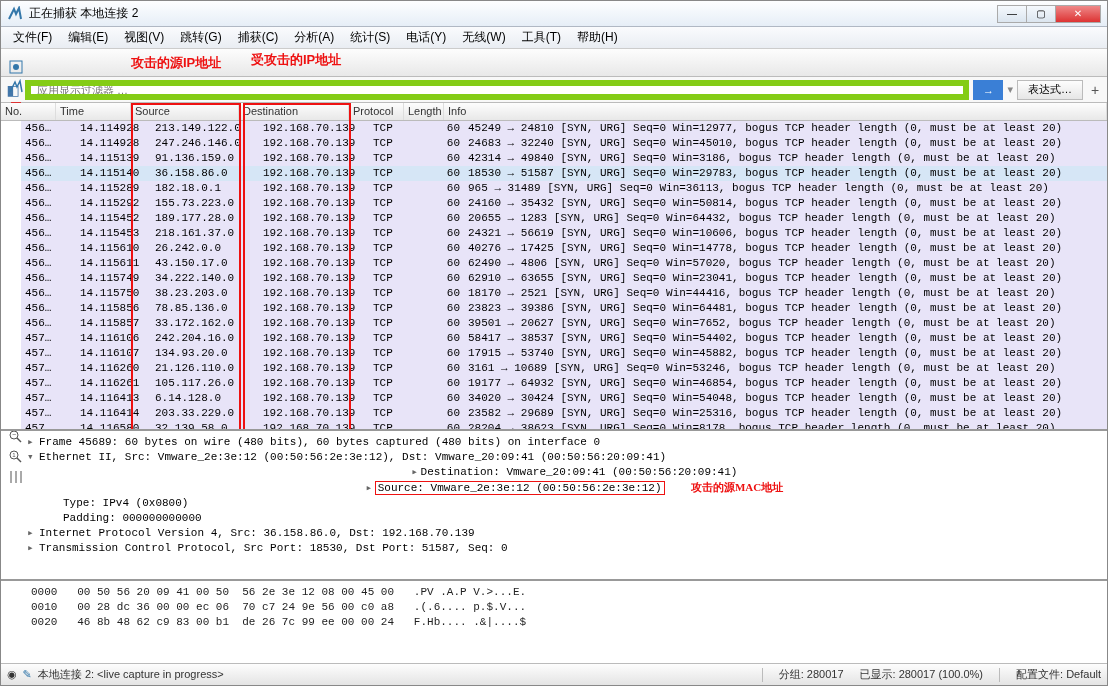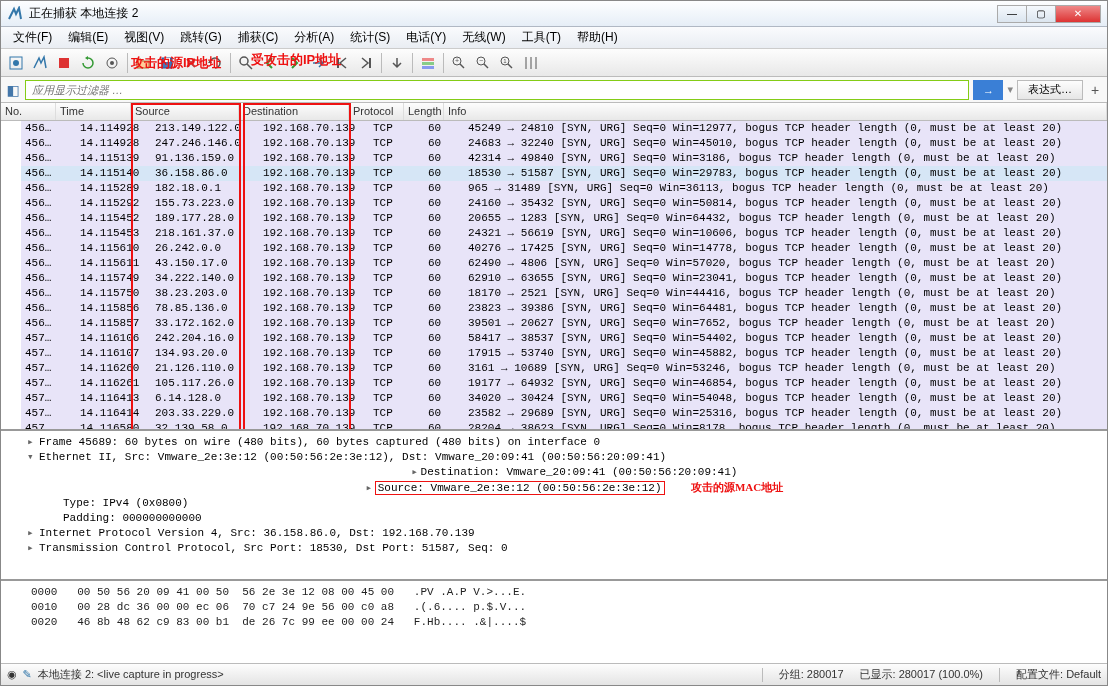--- a/index.html
+++ b/index.html
@@ -5,40 +5,40 @@
 * { margin:0; padding:0; box-sizing:border-box; }
 body { font-family:"Microsoft YaHei",Tahoma,sans-serif; font-size:11px; background:#f0f0f0; width:1108px; height:686px; overflow:hidden; display:flex; flex-direction:column; border:1px solid #888; }
 .titlebar { background:linear-gradient(#fdfeff,#e6eef7); height:26px; display:flex; align-items:center; padding:0 6px; border-bottom:1px solid #b0b8c4; }
 .ico { width:16px; height:16px; margin-right:6px; display:inline-flex; align-items:center; justify-content:center; }
 .title-text { font-size:12px; color:#000; flex:1; }
 .winbtns { display:flex; }
 .winbtn { width:30px; height:18px; display:flex; align-items:center; justify-content:center; font-size:10px; cursor:default; border:1px solid #aaa; background:linear-gradient(#f5f9fd,#dbe5ef); margin-left:-1px; }
 .winbtn.close { background:linear-gradient(#e88,#d33); color:#fff; width:46px; }
 .menubar { background:linear-gradient(#fafbfd,#e9edf3); height:22px; display:flex; align-items:center; padding:0 4px; border-bottom:1px solid #ccc; }
 .menuitem { padding:3px 8px; font-size:12px; color:#000; }
-.toolbar { background:linear-gradient(#fdfdfd,#e8e8e8); height:28px; display:flex; align-items:center; padding:9px 4px; gap:2px; border-bottom:1px solid #bbb; position:relative; }
+.toolbar { background:linear-gradient(#fdfdfd,#e8e8e8); height:28px; display:flex; padding:9px 4px; gap:2px; border-bottom:1px solid #bbb; position:relative;flex-direction:column; }
 .tbtn { width:22px; height:22px; border:1px solid transparent; display:flex; align-items:center; justify-content:center; }
 .tbtn svg { width:16px; height:16px; }
 .tsep { width:1px; height:20px; background:#bbb; margin:0 2px; }
 .anno { position:absolute; color:#e11; font-size:13px; font-weight:600; }
 .filterbar { height:26px; display:flex; align-items:center; padding:2px 4px; gap:4px; border-bottom:1px solid #bbb; background:#f8f8f8; }
 .bk { width:16px; height:22px; display:flex; align-items:center; justify-content:center; color:#47a; font-size:14px; }
-.filter-input { flex:1; height:20px; border:1px solid #84cc16; background:#fff; font-size:11px; padding:0 6px; color:#999;font-style:italic; }
+.filter-input { flex:1; height:20px; border:6px solid #84cc16; background:#fff; font-size:11px; padding:0 6px; color:#999; }
 .expr-btn { height:20px; padding:0 10px; border:1px solid #bbb; background:linear-gradient(#fdfdfd,#e6e6e6); font-size:11px; }
 .plus { width:16px; font-size:14px; color:#555; text-align:center; }
 .arrow-btn { width:30px; height:20px; background:#3a7fd6; display:flex; align-items:center; justify-content:center; color:#fff; }
 .packet-list { flex:0 0 328px; overflow:hidden; background:#fff; border-bottom:2px solid #999; position:relative; }
 .plist-hdr { display:flex; height:18px; background:linear-gradient(#fdfdfd,#e8e8e8); border-bottom:1px solid #bbb; font-size:11px; color:#333; position:sticky; top:0; }
 .hcell { padding:2px 4px; border-right:1px solid #ddd; overflow:hidden; white-space:nowrap; }
 .plist-body { font-family:"Courier New",monospace; font-size:11px; line-height:15px; }
 .prow { display:flex; height:15px; white-space:nowrap;margin-left:20px; }
 .prow.sel { background:#d6e6f6; }
 .prow.norm { background:#e8e4f8; }
 .pcell { padding:0 4px; overflow:hidden; }
-.c-no{width:55px}.c-time{width:75px}.c-src{width:108px}.c-dst{width:110px}.c-proto{width:55px}.c-len{width:40px;text-align:left}.c-info{flex:1}
+.c-no{width:55px}.c-time{width:75px}.c-src{width:108px}.c-dst{width:110px}.c-proto{width:55px}.c-len{width:40px;text-align:right}.c-info{flex:1}
 .redbox { position:absolute; border:2px solid #e11; pointer-events:none; }
 .details { flex:0 0 150px; background:#fff; border-bottom:2px solid #999; font-family:"Courier New",monospace; font-size:11px; padding:4px 6px; overflow:hidden; line-height:15px; }
 .tree-line { white-space:nowrap;margin-left:20px; }
 .exp { display:inline-block; width:12px; color:#666; }
 .indent1 { padding-left:18px;text-align:center; }
 .indent2 { padding-left:36px; }
 .red-inline { border:1px solid #e11; padding:0 2px; }
 .hexpane { flex:1; background:#fff; font-family:"Courier New",monospace; font-size:11px; padding:4px 6px; overflow:hidden; line-height:15px; color:#222; }
 .hexline { white-space:pre;margin-left:24px; }
 .statusbar { height:22px; background:linear-gradient(#fdfdfd,#e4e4e4); border-top:1px solid #bbb; display:flex; align-items:center; padding:0 6px; font-size:11px; color:#333; gap:16px; }

